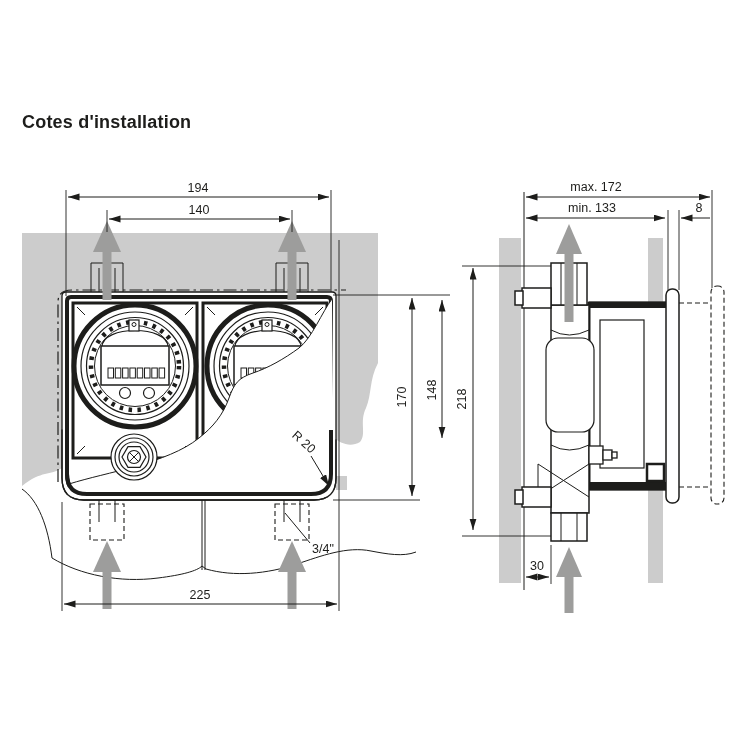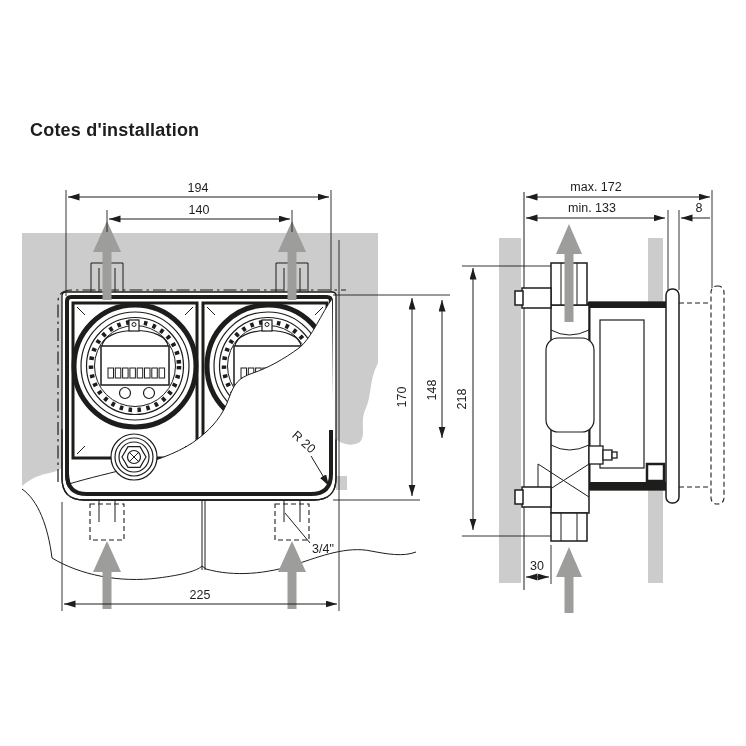--- a/index.html
+++ b/index.html
@@ -1,21 +1,21 @@
 <!DOCTYPE html>
 <html><head>
 <meta charset="utf-8">
 <style>
   html,body{margin:0;padding:0;background:#ffffff;}
   .page{
     position:relative;width:746px;height:746px;background:#ffffff;overflow:hidden;
     font-family:"Liberation Sans",sans-serif;
   }
   .page-title{
-    position:absolute;left:22px;top:112px;margin:8px;
+    position:absolute;left:22px;top:112px;margin:0;
     font-size:18px;font-weight:bold;color:#1d1d1b;letter-spacing:.2px;
     font-family:"Liberation Sans",sans-serif;
   }
   svg{position:absolute;left:0;top:0;}
   .ln{stroke:#1d1d1b;stroke-width:1.3;fill:none;stroke-linejoin:round;stroke-linecap:round;}
   .thick{stroke:#1d1d1b;stroke-width:4;fill:none;}
   .thin{stroke:#1d1d1b;stroke-width:1;fill:none;}
   .wfill{fill:#ffffff;}
   .gray{fill:#cccccc;stroke:none;}
   .arrowg{fill:#9d9d9c;stroke:none;}

